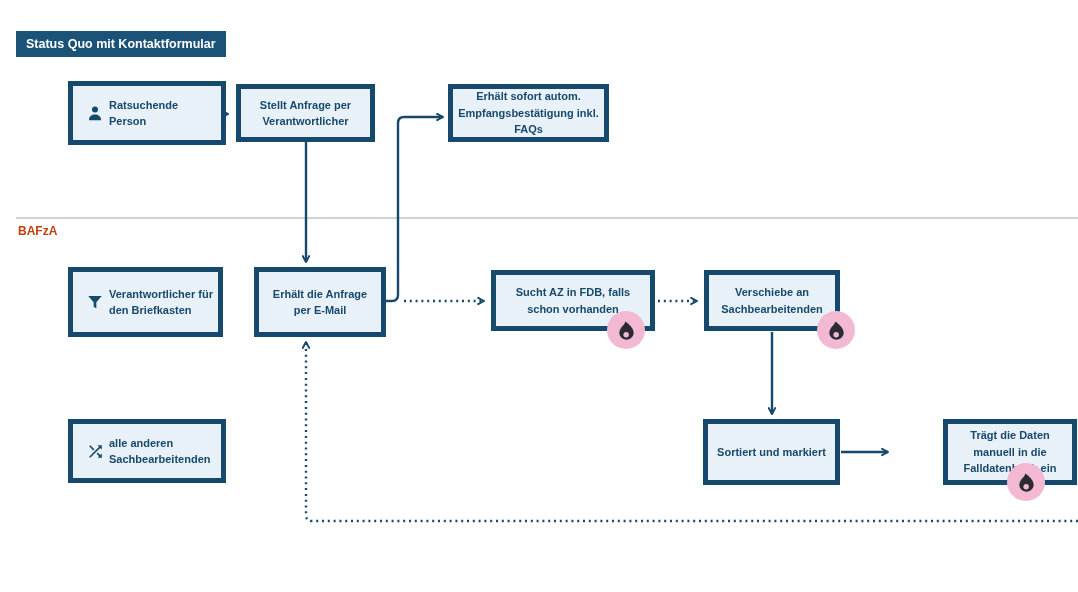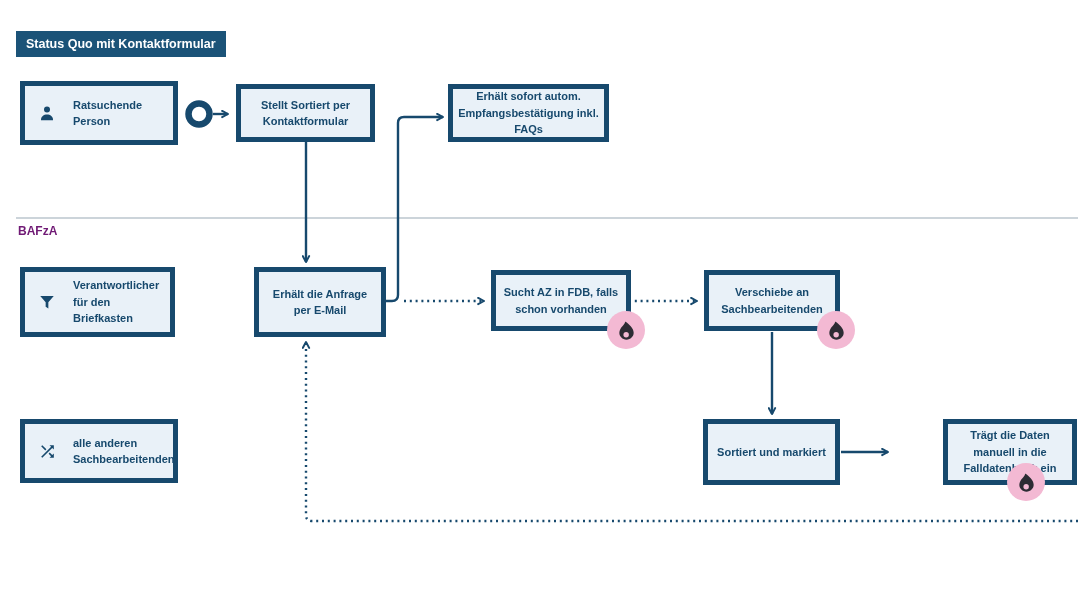--- a/index.html
+++ b/index.html
@@ -9,30 +9,30 @@
   }
   .title-badge{
     position:absolute;left:16px;top:31px;height:26px;line-height:26px;
     background:#1b5378;color:#ffffff;font-size:12.5px;font-weight:700;
     padding:0 10px;white-space:nowrap;
   }
   .lane-divider{
     position:absolute;left:16px;top:217px;width:1062px;height:2px;background:#ccd4da;
   }
   .lane-label{
-    position:absolute;left:18px;top:224px;font-size:12px;font-weight:700;color:#701a75;
+    position:absolute;left:18px;top:224px;font-size:12px;font-weight:700;color:#c2410c;
   }
   .node{
     position:absolute;background:#e9f1f8;border:5px solid #17496d;
     box-sizing:border-box;display:flex;align-items:center;z-index:2;
   }
   .node .lbl{
     font-size:11px;font-weight:700;line-height:1.5;color:#17496d;
   }
-  .actor{padding-left:12px;gap:16px;}
+  .actor{padding-left:12px;gap:4px;margin-left:48px;}
   .actor .lbl{width:104px;text-align:left;}
   .actor .icon{display:flex;align-items:center;justify-content:center;width:20px;flex:0 0 20px;}
   .step{justify-content:center;text-align:center;padding:0 5px;}
   .connectors{position:absolute;left:0;top:0;width:1078px;height:592px;z-index:1;}
   .pain{
     position:absolute;width:38px;height:38px;border-radius:50%;background:#f3b9d3;
     display:flex;align-items:center;justify-content:center;z-index:3;
   }
 </style>
 </head>
@@ -77,41 +77,41 @@
     <span class="icon">
       <svg width="18" height="18" viewBox="0 0 24 24" fill="#17496d">
         <circle cx="12" cy="7.2" r="4"></circle>
         <path d="M4 21c0-4.4 3.6-7 8-7s8 2.6 8 7v.5H4z"></path>
       </svg>
     </span>
     <span class="lbl">Ratsuchende Person</span>
   </div>
 
   <div class="node step" style="left:236px;top:84px;width:139px;height:58px">
-    <span class="lbl">Stellt Sortiert per Kontaktformular</span>
+    <span class="lbl">Stellt Anfrage per Verantwortlicher</span>
   </div>
 
   <div class="node step" style="left:448px;top:84px;width:161px;height:58px">
     <span class="lbl">Erhält sofort autom. Empfangsbestätigung inkl. FAQs</span>
   </div>
 
   <div class="node actor" style="left:20px;top:267px;width:155px;height:70px">
     <span class="icon">
       <svg width="18" height="18" viewBox="0 0 24 24" fill="#17496d">
         <path d="M3 4h18l-7.2 8.4v8.2l-3.6-2.3v-5.9z"></path>
       </svg>
     </span>
     <span class="lbl">Verantwortlicher für den Briefkasten</span>
   </div>
 
   <div class="node step" style="left:254px;top:267px;width:132px;height:70px">
     <span class="lbl">Erhält die Anfrage per E-Mail</span>
   </div>
 
-  <div class="node step" style="left:491px;top:270px;width:140px;height:61px">
+  <div class="node step" style="left:491px;top:270px;width:164px;height:61px">
     <span class="lbl">Sucht AZ in FDB, falls schon vorhanden</span>
   </div>
 
   <div class="node actor" style="left:20px;top:419px;width:158px;height:64px">
     <span class="icon">
       <svg width="19" height="19" viewBox="0 0 24 24" fill="#17496d">
         <path d="M10.59 9.17 5.41 4 4 5.41l5.17 5.17zM14.5 4l2.04 2.04L4 18.59 5.41 20 17.96 7.46 20 9.5V4zm.33 9.41-1.41 1.41 3.13 3.13L14.5 20H20v-5.5l-2.04 2.04z"></path>
       </svg>
     </span>
     <span class="lbl">alle anderen Sachbearbeitenden</span>

